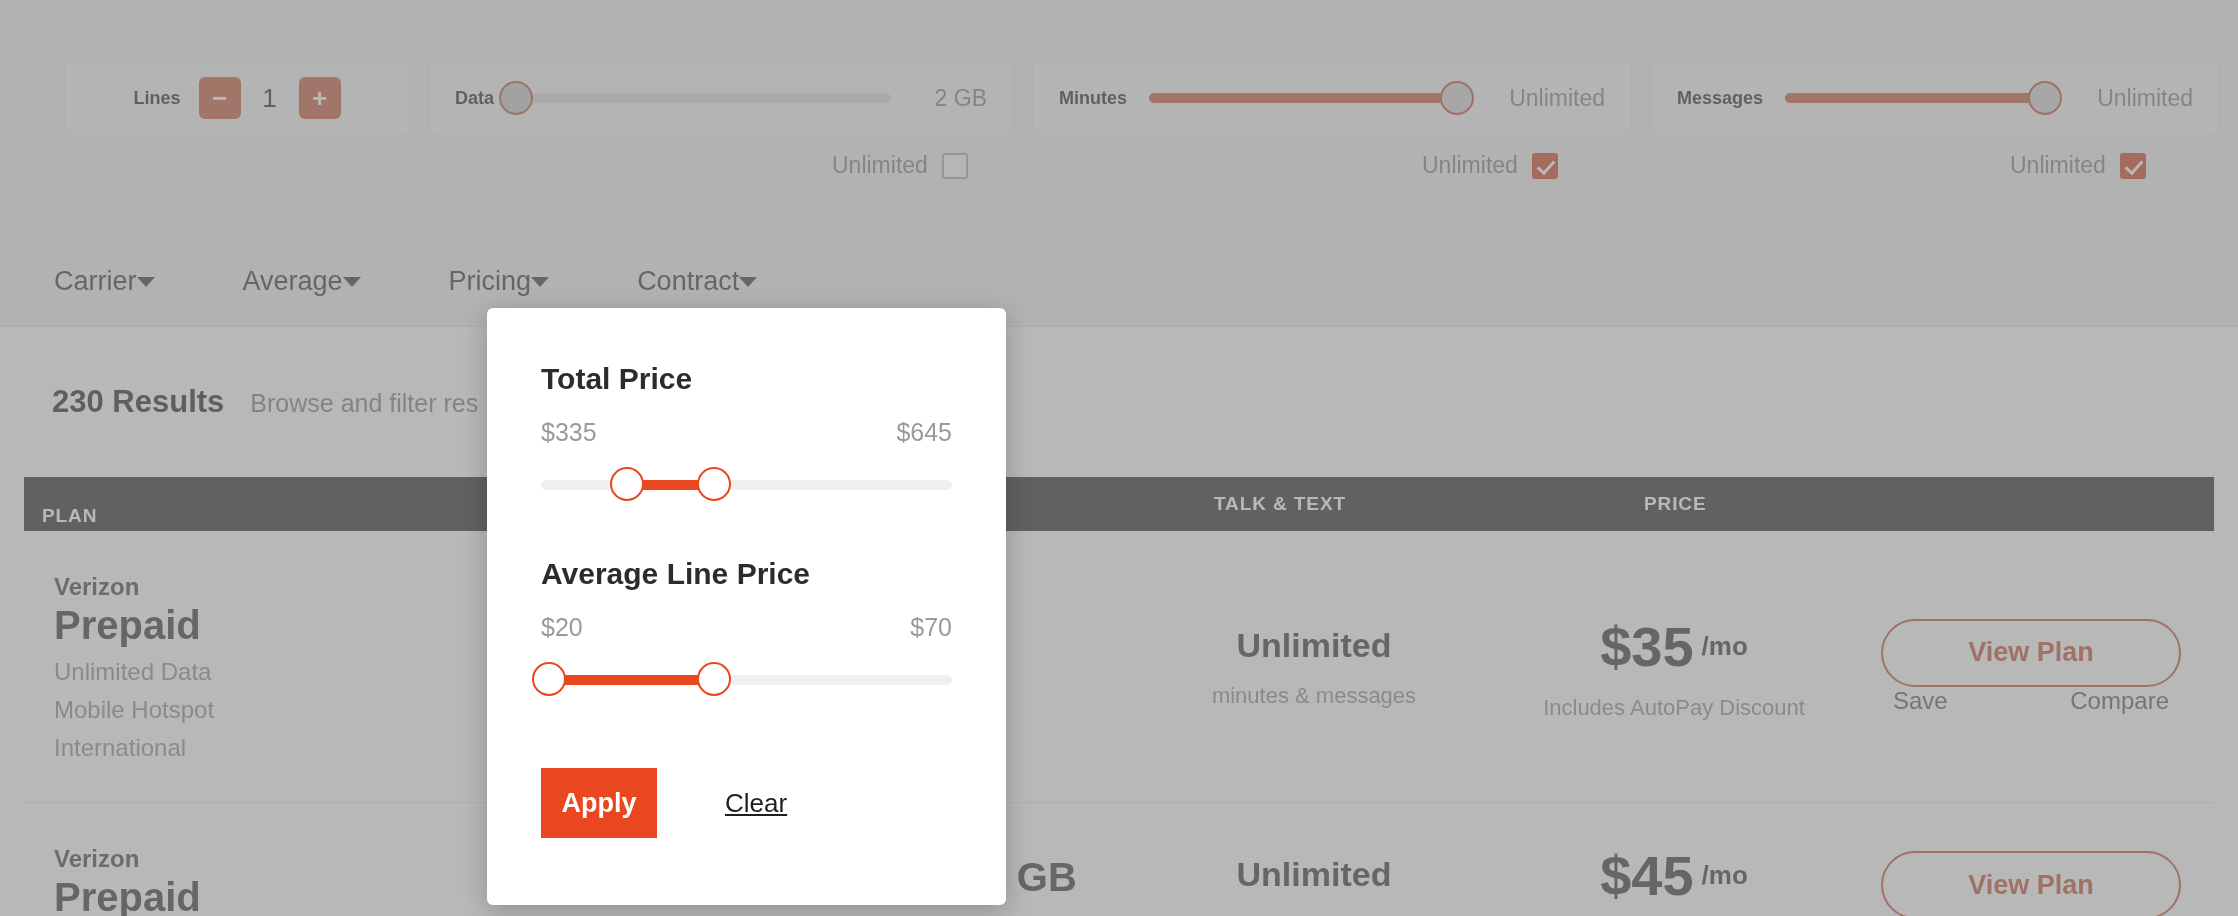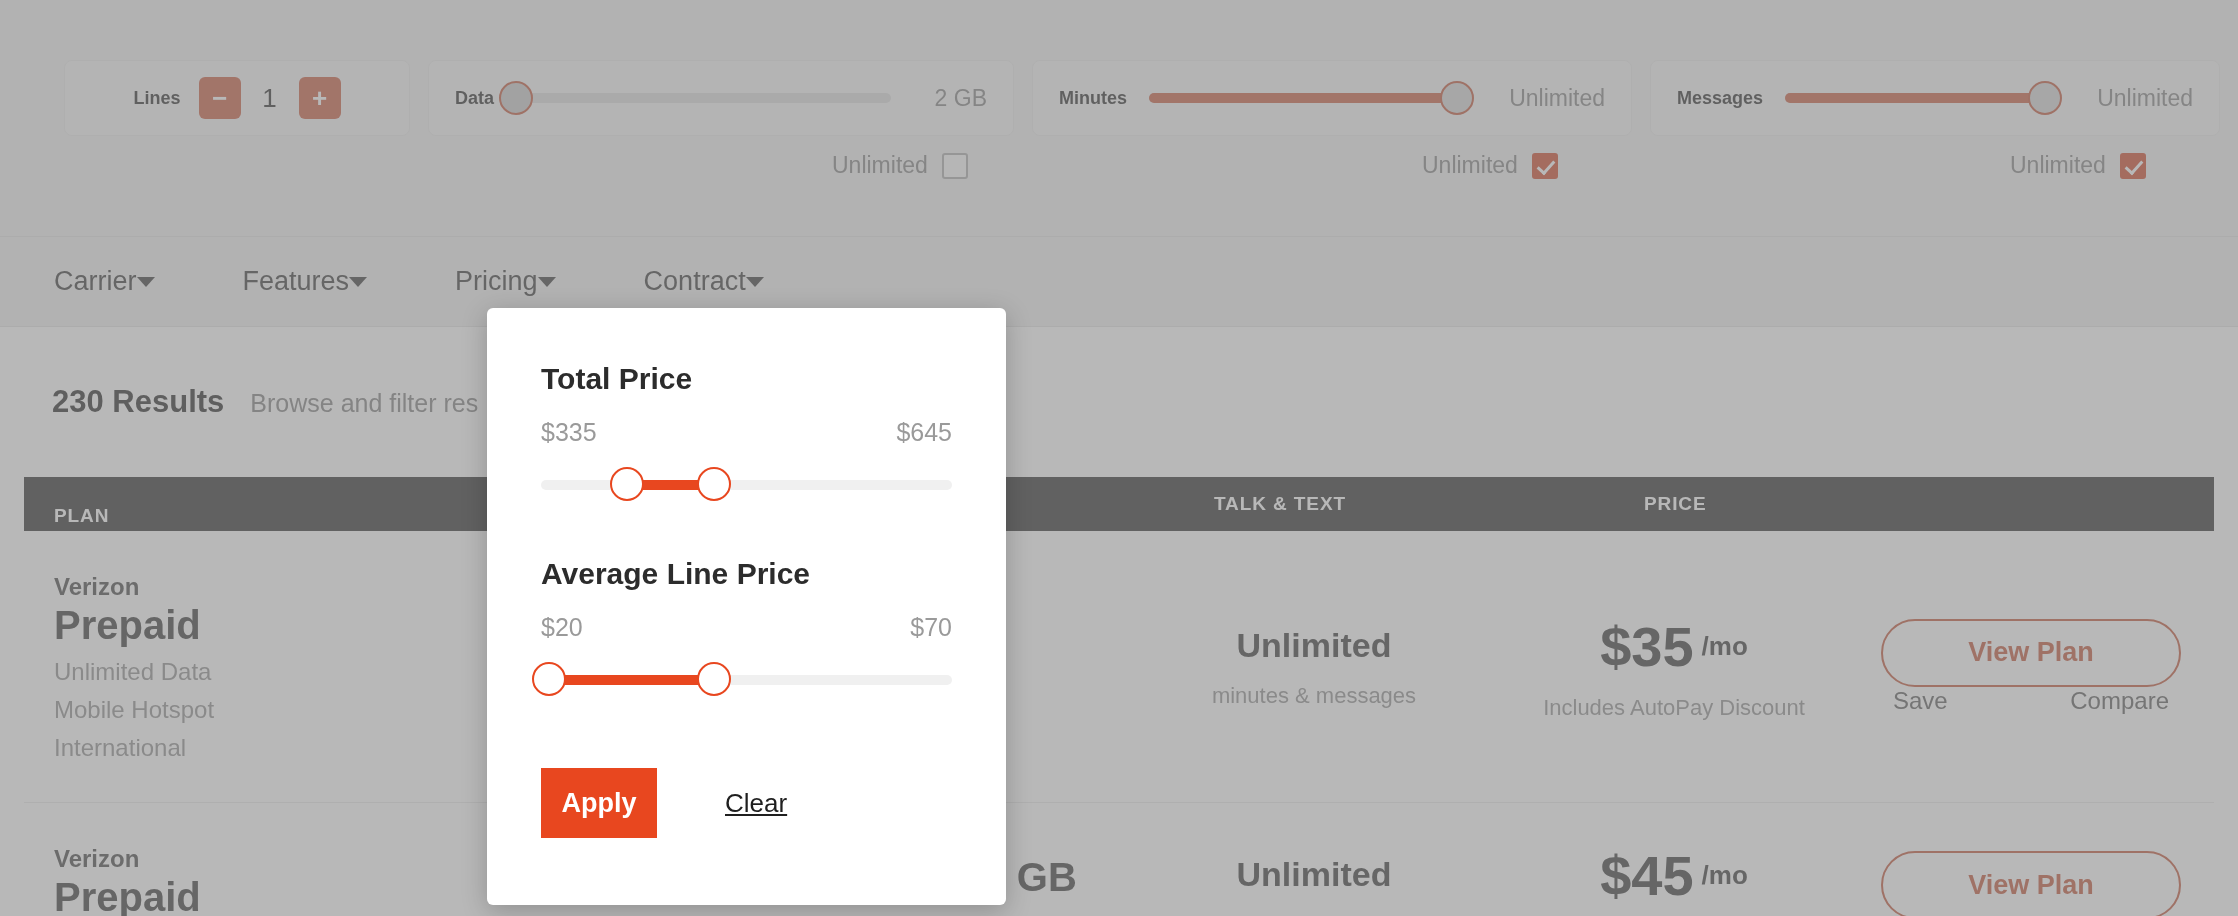--- a/index.html
+++ b/index.html
@@ -154,21 +154,21 @@
   .table-head {
     position: absolute; left: 24px; top: 477px;
     width: 2190px; height: 54px;
     background: #3f3f3f;
     display: flex; align-items: center;
   }
   .th {
     font-size: 19px; font-weight: bold; color: #ffffff;
     letter-spacing: 0.9px;
   }
-  .th-plan { position: absolute; left: 30px; margin-top: 24px; }
+  .th-plan { position: absolute; left: 18px; margin-top: 24px; }
   .th-data { position: absolute; left: 880px; }
   .th-talk { position: absolute; left: 1190px; }
   .th-price{ position: absolute; left: 1620px; }
 
   
   .plan-row {
     position: absolute; left: 24px; width: 2190px;
     background: #ffffff;
     border-bottom: 1px solid #ececec;
     display: flex; align-items: center;
@@ -340,21 +340,21 @@
       </div>
     </div>
   </div>
 
   <div class="filter-row">
     <div class="filter-tab">
       <span>Carrier</span>
       <span class="chev"></span>
     </div>
     <div class="filter-tab">
-      <span>Features</span>
+      <span>Average</span>
       <span class="chev"></span>
     </div>
     <div class="filter-tab">
       <span>Pricing</span>
       <span class="chev"></span>
     </div>
     <div class="filter-tab">
       <span>Contract</span>
       <span class="chev"></span>
     </div>

